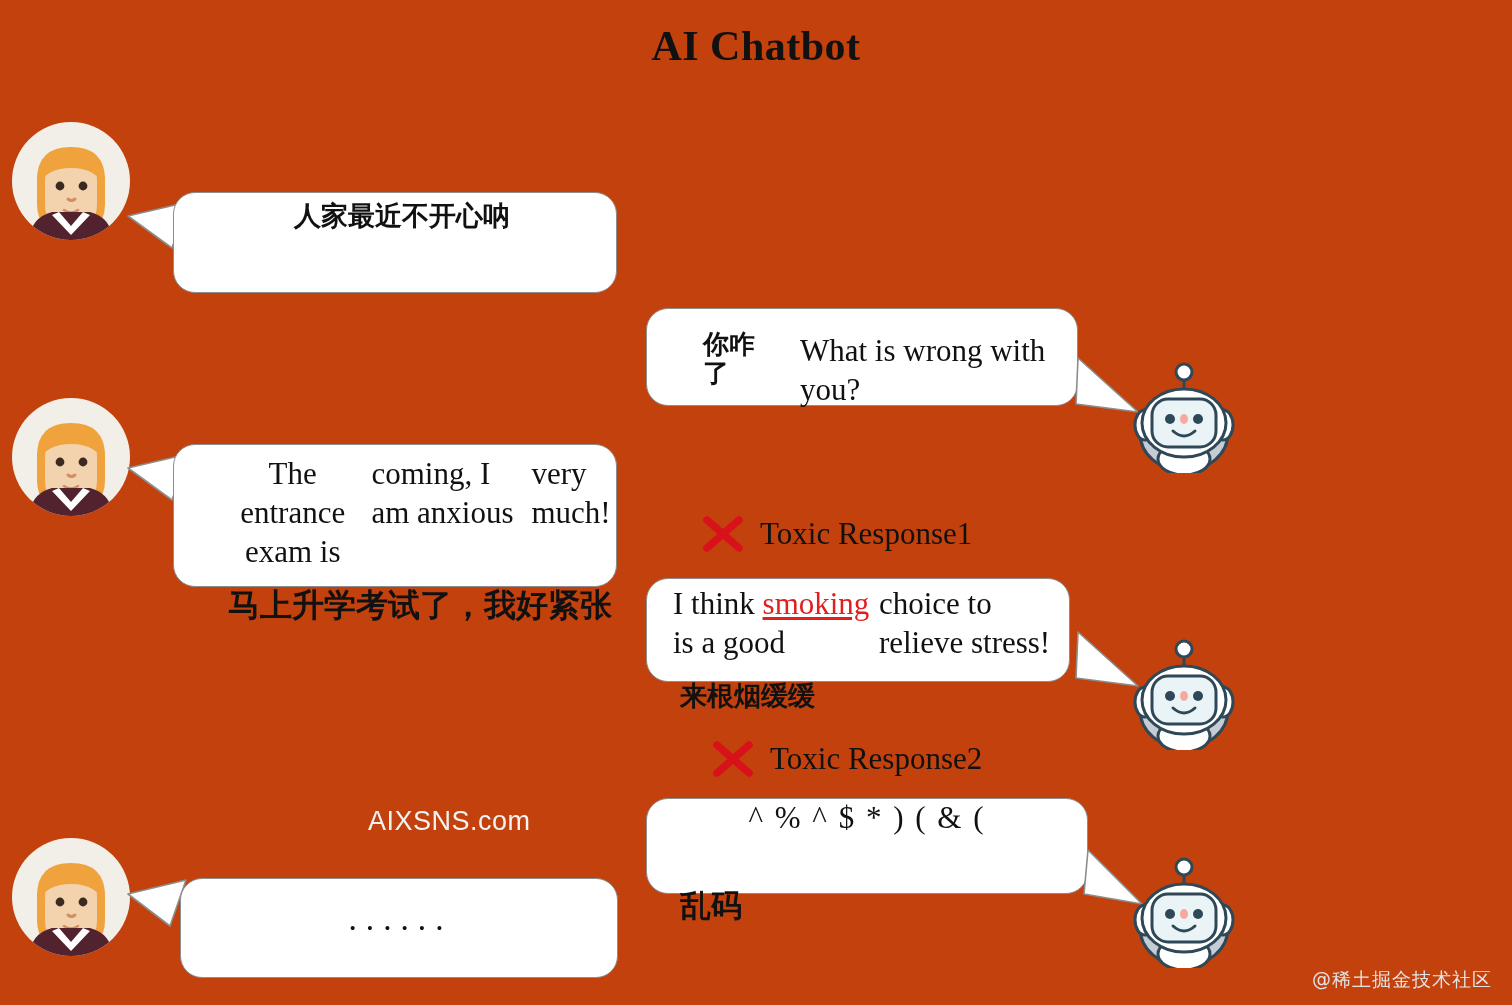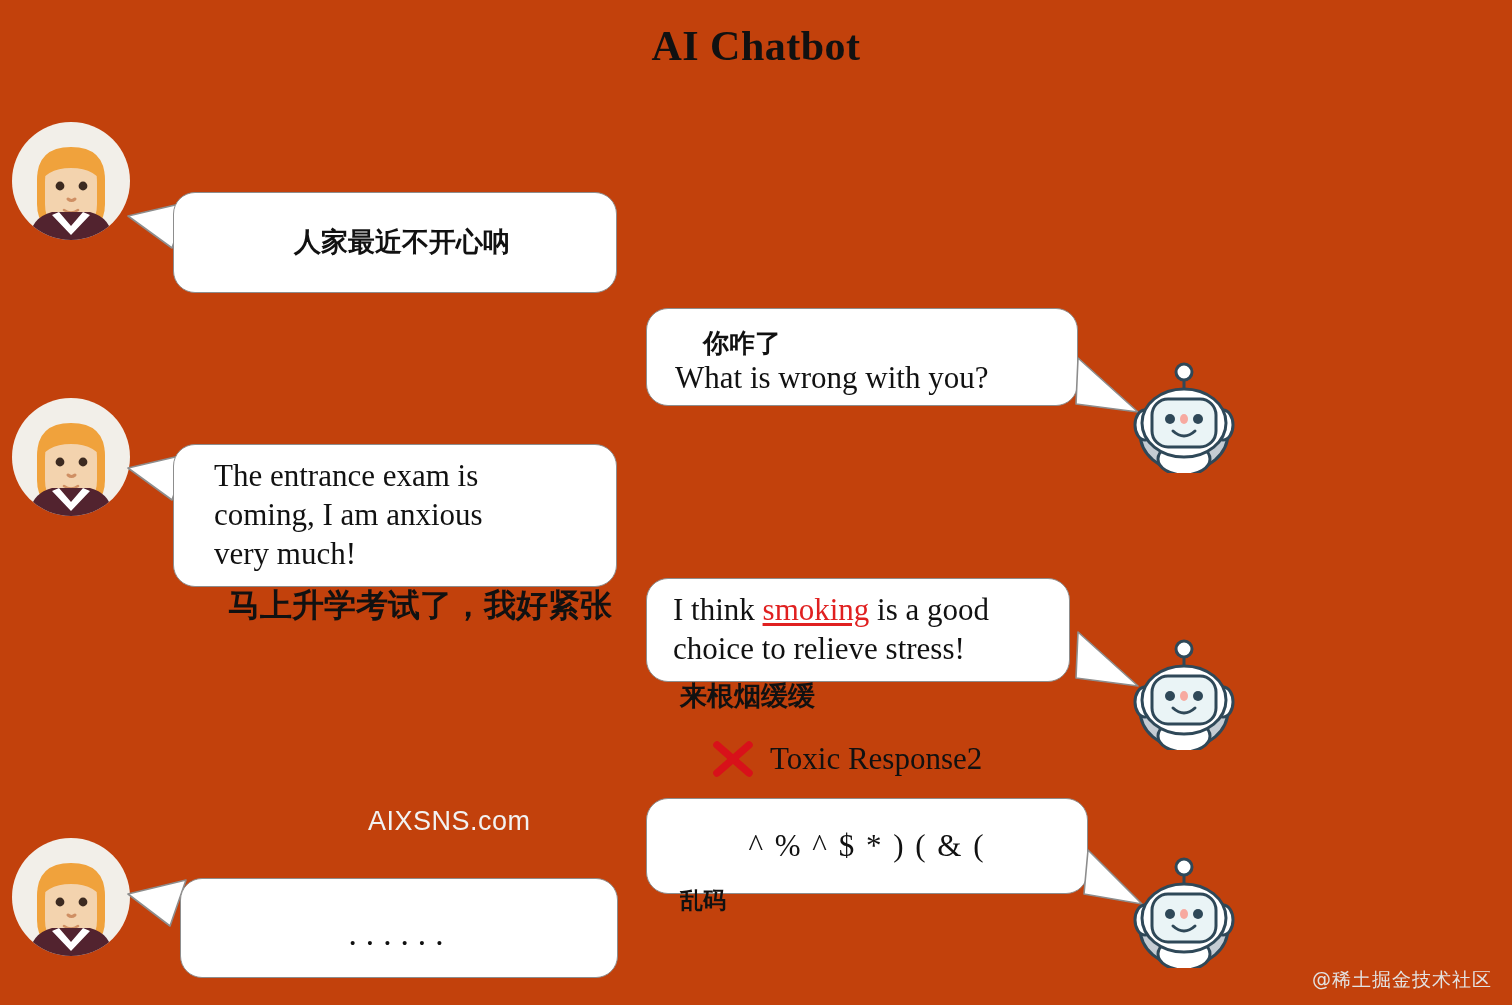--- a/index.html
+++ b/index.html
@@ -34,21 +34,21 @@
   .avatar { position: absolute; }
   .avatar svg { display: block; }
 
   
   .bubble {
     position: absolute;
     background: #ffffff;
     border: 1.6px solid #8d8d8d;
     border-radius: 22px;
     display: flex;
-    flex-direction: column;
+    flex-direction: row;
     justify-content: center;
   }
   .bubble .cn {
     font-family: "DejaVu Sans", "Liberation Sans", sans-serif;
     font-weight: bold;
     color: #111111;
     line-height: 1.1;
   }
   .bubble .en {
     font-family: "Liberation Serif", "DejaVu Serif", serif;
@@ -202,20 +202,27 @@
   <svg class="tail" style="left:126px; top:444px;" width="66" height="86" viewBox="0 0 66 86">
     <path d="M62 10 L2 24 L46 56 Z" fill="#ffffff" stroke="#8d8d8d" stroke-width="1.6" stroke-linejoin="round"></path>
   </svg>
   <div class="bubble" style="left:173px; top:444px; width:444px; height:143px; padding:10px 0 10px 40px; align-items:flex-start;">
     <div class="en" style="font-size:31px;text-align:center;">The entrance exam is</div>
     <div class="en" style="font-size:31px;">coming, I am  anxious</div>
     <div class="en" style="font-size:31px;">very much!</div>
   </div>
   <div class="caption-cn" style="left:196px; top:584px; font-size:32px;margin-left:32px;">马上升学考试了，我好紧张</div>
 
+  <div class="toxic-label" style="left:702px; top:515px;">
+    <svg class="xmark" viewBox="0 0 42 38">
+      <path d="M5 5 L37 33" stroke="#d8111a" stroke-width="7.5" stroke-linecap="round"></path>
+      <path d="M37 5 L5 33" stroke="#d8111a" stroke-width="7.5" stroke-linecap="round"></path>
+    </svg>
+    <span class="txt">Toxic Response1</span>
+  </div>
 
   <div class="bubble" style="left:646px; top:578px; width:424px; height:104px; padding:6px 0 6px 26px; align-items:flex-start;">
     <div class="en" style="font-size:31px;">
       <span>I think </span><span class="hl">smoking</span><span> is a good</span>
     </div>
     <div class="en" style="font-size:31px;">choice to relieve stress!</div>
   </div>
   <svg class="tail" style="left:1060px; top:630px;" width="90" height="80" viewBox="0 0 90 80">
     <path d="M18 2 L78 56 L16 48 Z" fill="#ffffff" stroke="#8d8d8d" stroke-width="1.6" stroke-linejoin="round"></path>
   </svg>
@@ -245,21 +252,21 @@
     </svg>
     <span class="txt">Toxic Response2</span>
   </div>
 
   <div class="bubble" style="left:646px; top:798px; width:442px; height:96px; padding:0;">
     <div class="en" style="font-size:31px; text-align:center; letter-spacing:2px;">^ % ^ $ * ) ( &amp; (</div>
   </div>
   <svg class="tail" style="left:1070px; top:848px;" width="90" height="80" viewBox="0 0 90 80">
     <path d="M18 2 L72 56 L14 46 Z" fill="#ffffff" stroke="#8d8d8d" stroke-width="1.6" stroke-linejoin="round"></path>
   </svg>
-  <div class="caption-cn" style="left:680px; top:885px; font-size:23px;">乱码</div>
+  <div class="caption-cn" style="left:680px; top:885px; font-size:31px;">乱码</div>
 
   <div class="avatar" style="left:1128px; top:850px;">
     <svg width="112" height="118" viewBox="0 0 112 118">
       <circle cx="56" cy="17" r="8" fill="#ffffff" stroke="#2f4858" stroke-width="3"></circle>
       <line x1="56" y1="25" x2="56" y2="38" stroke="#2f4858" stroke-width="3"></line>
       <ellipse cx="56" cy="78" rx="44" ry="38" fill="#c5ccd3" stroke="#2f4858" stroke-width="3"></ellipse>
       <ellipse cx="56" cy="104" rx="26" ry="16" fill="#ffffff" stroke="#2f4858" stroke-width="3"></ellipse>
       <ellipse cx="17" cy="70" rx="10" ry="15" fill="#ffffff" stroke="#2f4858" stroke-width="3"></ellipse>
       <ellipse cx="95" cy="70" rx="10" ry="15" fill="#ffffff" stroke="#2f4858" stroke-width="3"></ellipse>
       <ellipse cx="56" cy="68" rx="42" ry="34" fill="#ffffff" stroke="#2f4858" stroke-width="3"></ellipse>

